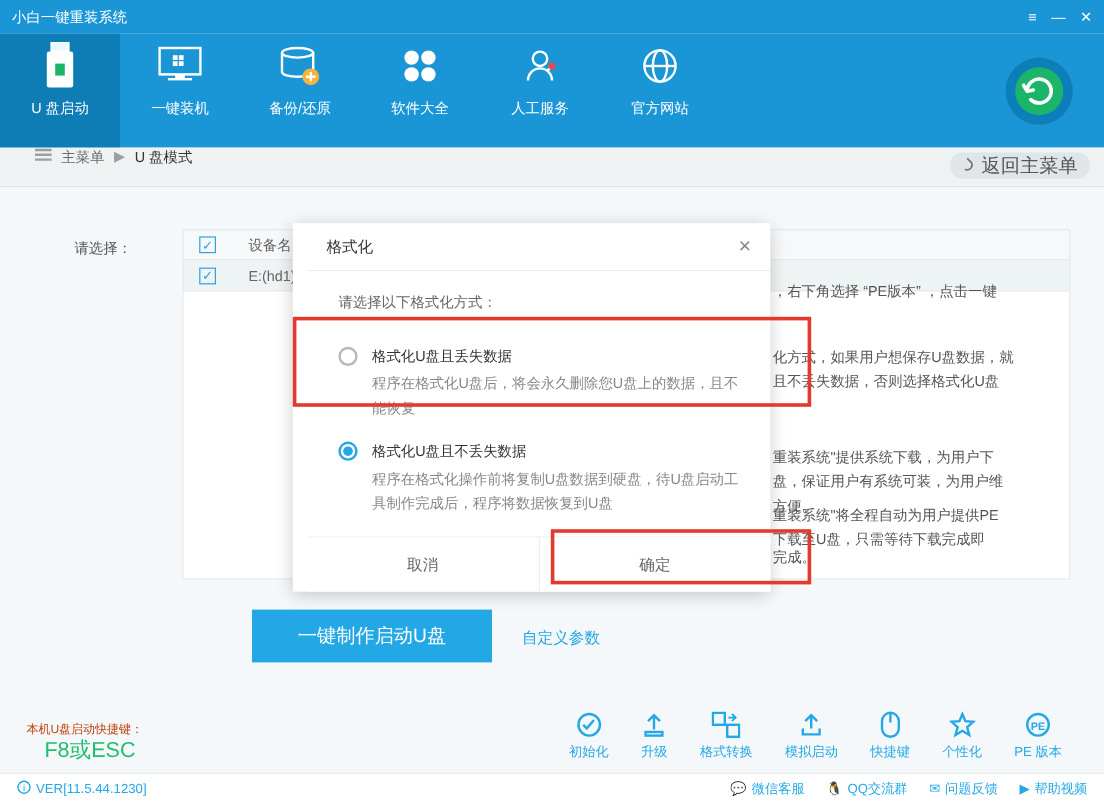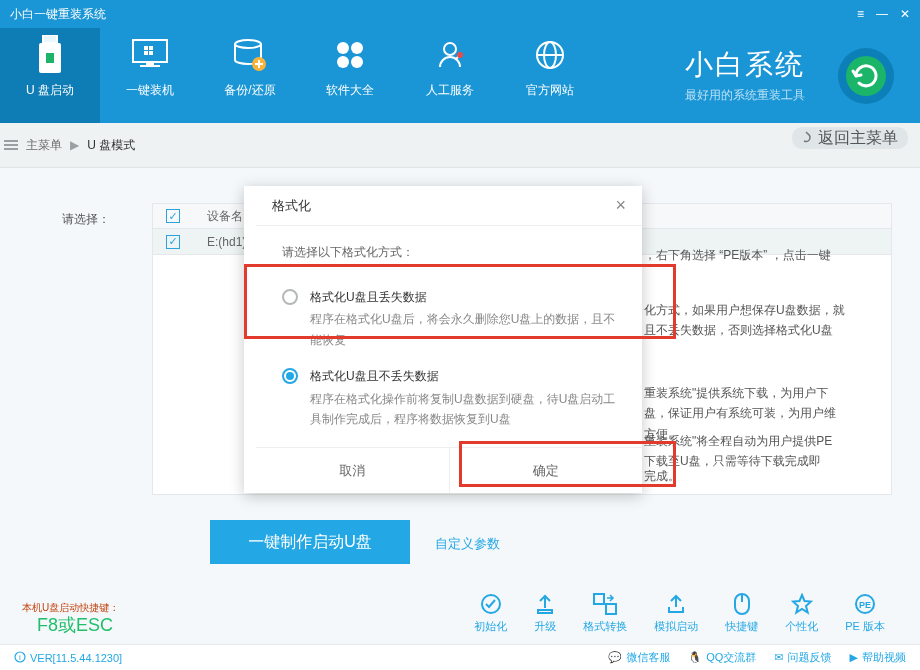--- a/index.html
+++ b/index.html
@@ -15,21 +15,21 @@
     .nav-items { display: flex; }
     .nav-item { width: 100px; text-align: center; color: #fff; font-size: 12px; padding-bottom: 24px; }
     .nav-item.active { background: #0e7cb5; }
     .nav-icon { height: 54px; display: flex; align-items: center; justify-content: center; }
     .nav-brand { position: absolute; right: 115px; top: 18px; color: #fff; text-align: center; }
     .nav-brand .b1 { font-size: 28px; letter-spacing: 2px; }
     .nav-brand .b2 { font-size: 12px; color: #b8e0f4; margin-top: 3px; }
     .nav-badge { position: absolute; right: 24px; top: 18px; }
 
     
-    .crumb { height: 45px; background: #eef2f3; border-bottom: 1px solid #dfe4e5; display: flex; align-items: center; padding: 0 4px; font-size: 12px; color: #6a6a6a; position: relative; }
+    .crumb { height: 33px; background: #eef2f3; border-bottom: 1px solid #dfe4e5; display: flex; align-items: flex-start; padding: 0 29px; font-size: 12px; color: #6a6a6a; position: relative; }
     .crumb .arrow { margin: 0 8px; color: #9aa0a2; }
     .crumb-icon { width: 16px; height: 12px; margin-right: 6px; display: inline-block; }
     .crumb .back-btn { position: absolute; right: 12px; top: 4px; background: #e0e6e8; border-radius: 10px; height: 22px; padding: 0 10px 0 6px; display: flex; align-items: center; font-size: 16px; color: #555; cursor: pointer; }
 
     
     .main { padding: 35px 22px 0 22px; position: relative; }
     .select-label { position: absolute; left: 62px; top: 43px; font-size: 12px; color: #555; }
 
     .table-wrap { margin-left: 130px; width: 740px; }
     .table-head { background: #f7f8f9; border: 1px solid #e4e8ea; height: 26px; display: flex; align-items: center; font-size: 12px; color: #666; }
@@ -157,24 +157,20 @@
     <div class="nav-item">
       <div class="nav-icon">
         <svg width="30" height="30">
             <circle cx="15" cy="15" r="13" fill="none" stroke="#fff" stroke-width="2"></circle>
             <ellipse cx="15" cy="15" rx="6" ry="13" fill="none" stroke="#fff" stroke-width="2"></ellipse>
             <line x1="2" y1="15" x2="28" y2="15" stroke="#fff" stroke-width="2"></line>
           </svg>
       </div>
       <div>官方网站</div>
     </div>
-  </div>
-  <div class="nav-brand">
-    <div class="b1">小白系统</div>
-    <div class="b2">最好用的系统重装工具</div>
   </div>
   <div class="nav-badge">
     <svg width="60" height="60">
         <circle cx="30" cy="30" r="28" fill="#0c7fb8"></circle>
         <circle cx="30" cy="30" r="20" fill="#1bb56a"></circle>
         <path d="M20 30 a10 10 0 1 1 3 7 M20 30 l-3 -5 M20 30 l5 -1" fill="none" stroke="#fff" stroke-width="3" stroke-linecap="round"></path>
       </svg>
   </div>
 </div>
 

